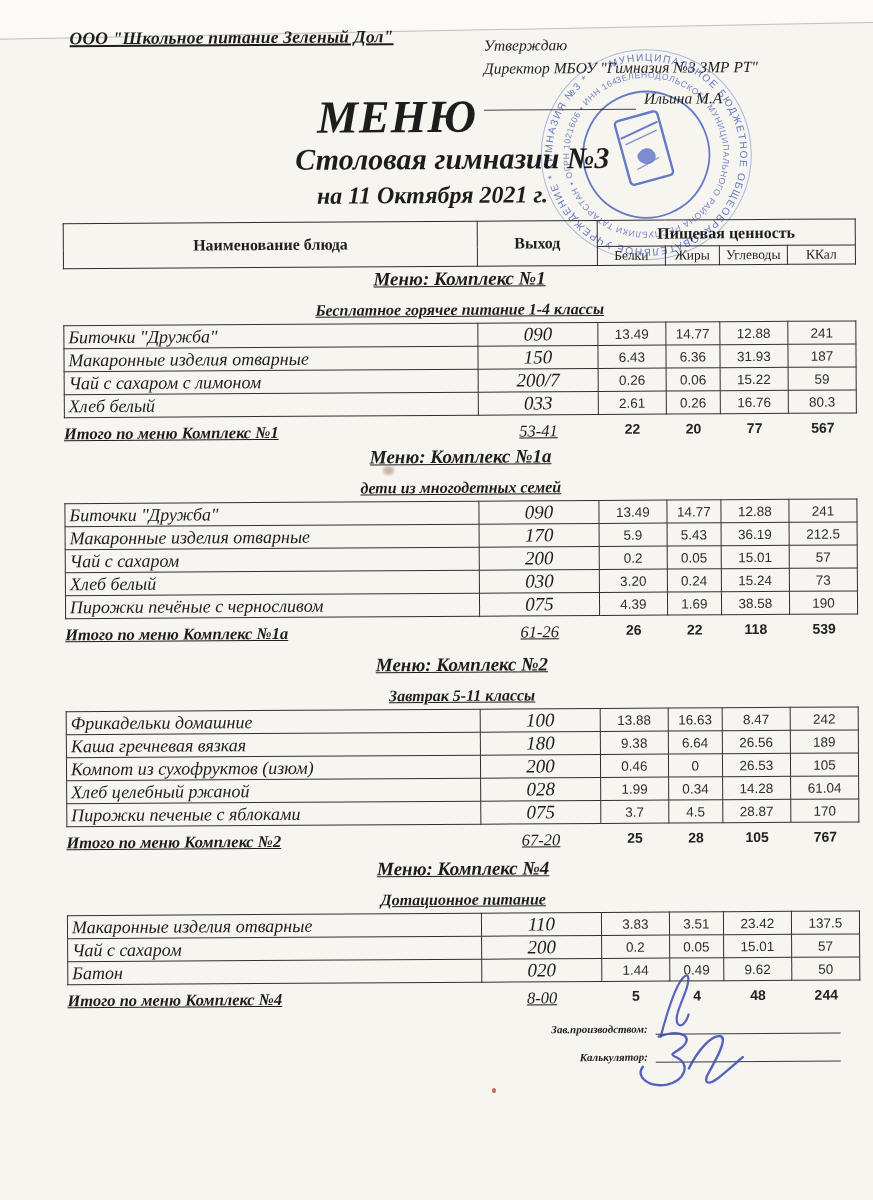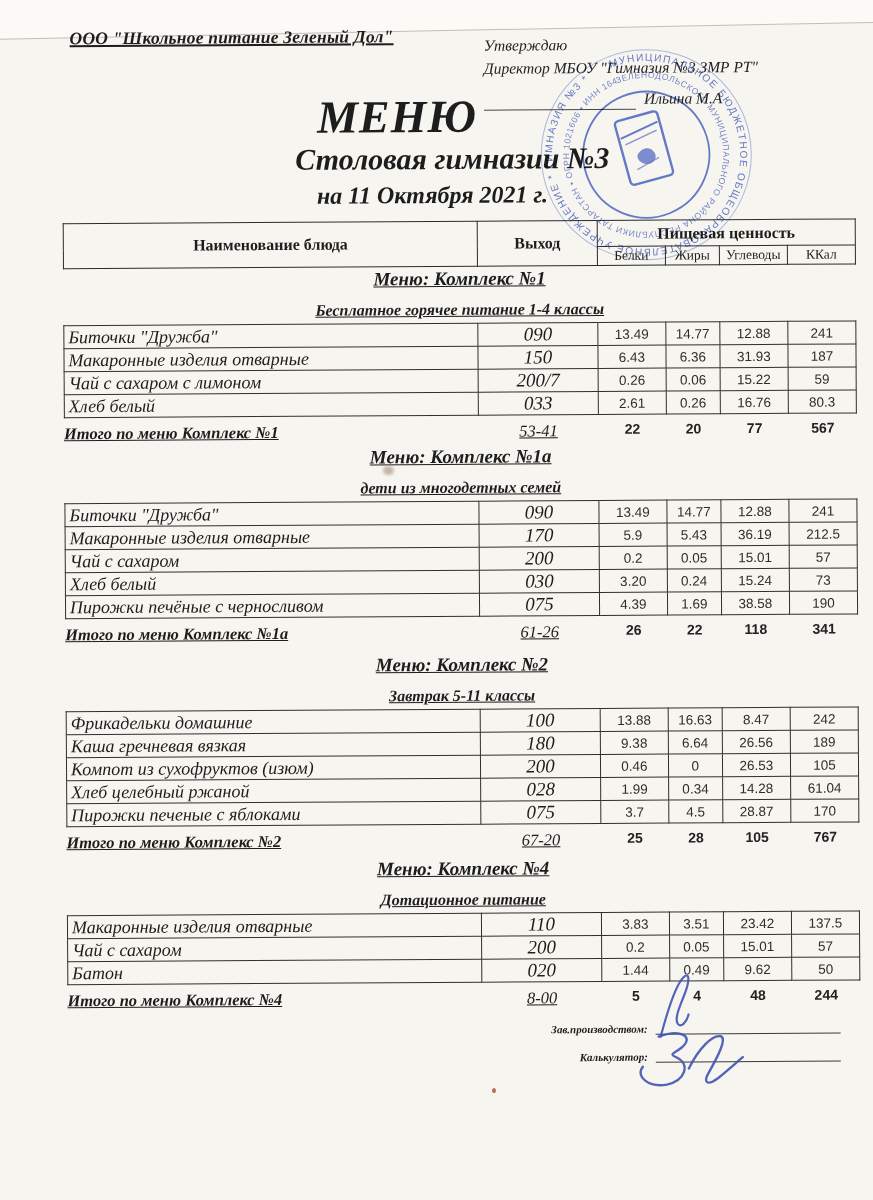--- a/index.html
+++ b/index.html
@@ -242,21 +242,21 @@
                 <td class="c-kcal">190</td>
               </tr>
             </tbody>
           </table>
           <div class="total-row">
             <div class="t-label">Итого по меню Комплекс №1а</div>
             <div class="t-out">61-26</div>
             <div class="t-num">26</div>
             <div class="t-num">22</div>
             <div class="t-num">118</div>
-            <div class="t-num">341</div>
+            <div class="t-num">539</div>
           </div>
         </div>
         <div class="section">
           <div class="sec-title">Меню: Комплекс №2</div>
           <div class="sec-sub">Завтрак 5-11 классы</div>
           <table class="menu-table">
             <colgroup>
               <col class="w-name">
               <col class="w-out">
               <col class="w-p">

